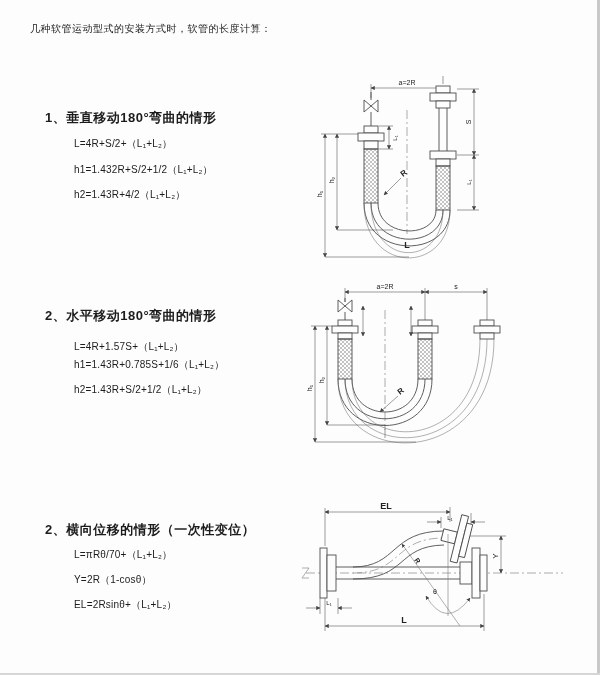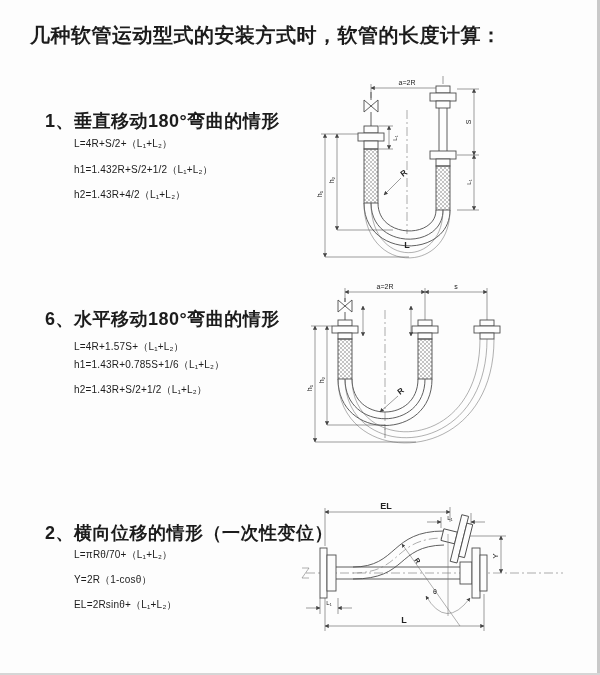--- a/index.html
+++ b/index.html
@@ -3,22 +3,22 @@
 <meta charset="utf-8">
 <style>
   html,body{margin:0;padding:0;}
   body{
     width:600px;height:675px;position:relative;background:#fdfdfd;
     font-family:"Liberation Sans","DejaVu Sans",sans-serif;color:#1c1c1c;
     overflow:hidden;
   }
   .scan-edge-r{position:absolute;right:0;top:0;width:3px;height:675px;background:#c9c9c9;}
   .scan-edge-b{position:absolute;left:0;bottom:0;width:600px;height:2px;background:#d6d6d6;}
-  .title{position:absolute;left:30px;top:22px;font-size:20px;font-weight:bold;letter-spacing:.5px;}
-  .heading{position:absolute;left:45px;font-size:18px;font-weight:bold;letter-spacing:.5px;}
+  .title{position:absolute;left:30px;top:22px;font-size:10px;font-weight:normal;letter-spacing:.5px;}
+  .heading{position:absolute;left:45px;font-size:13px;font-weight:bold;letter-spacing:.5px;}
   .formula{position:absolute;left:74px;font-size:10px;font-weight:400;letter-spacing:.2px;}
   .h1p{top:109px}.h2p{top:307px}.h3p{top:521px}
   .f10{top:137px}.f11{top:163px}.f12{top:188px}
   .f20{top:340px}.f21{top:358px}.f22{top:383px}
   .f30{top:548px}.f31{top:573px}.f32{top:598px}
   svg{position:absolute;overflow:visible;}
   .d1{left:313px;top:72px;}
   .d2{left:305px;top:280px;}
   .d3{left:298px;top:498px;}
   .ln{stroke:#4d4d4d;stroke-width:.9;fill:none;}
@@ -36,21 +36,21 @@
 <div class="scan-edge-r"></div>
 <div class="scan-edge-b"></div>
 
 <div class="title">几种软管运动型式的安装方式时，软管的长度计算：</div>
 
 <div class="heading h1p">1、垂直移动180°弯曲的情形</div>
 <div class="formula f10">L=4R+S/2+（L₁+L₂）</div>
 <div class="formula f11">h1=1.432R+S/2+1/2（L₁+L₂）</div>
 <div class="formula f12">h2=1.43R+4/2（L₁+L₂）</div>
 
-<div class="heading h2p">6、水平移动180°弯曲的情形</div>
+<div class="heading h2p">2、水平移动180°弯曲的情形</div>
 <div class="formula f20">L=4R+1.57S+（L₁+L₂）</div>
 <div class="formula f21">h1=1.43R+0.785S+1/6（L₁+L₂）</div>
 <div class="formula f22">h2=1.43R+S/2+1/2（L₁+L₂）</div>
 
 <div class="heading h3p">2、横向位移的情形（一次性变位）</div>
 <div class="formula f30">L=πRθ/70+（L₁+L₂）</div>
 <div class="formula f31">Y=2R（1-cosθ）</div>
 <div class="formula f32">EL=2Rsinθ+（L₁+L₂）</div>
 
 <svg class="d1" width="195" height="192" viewBox="0 0 195 192">

